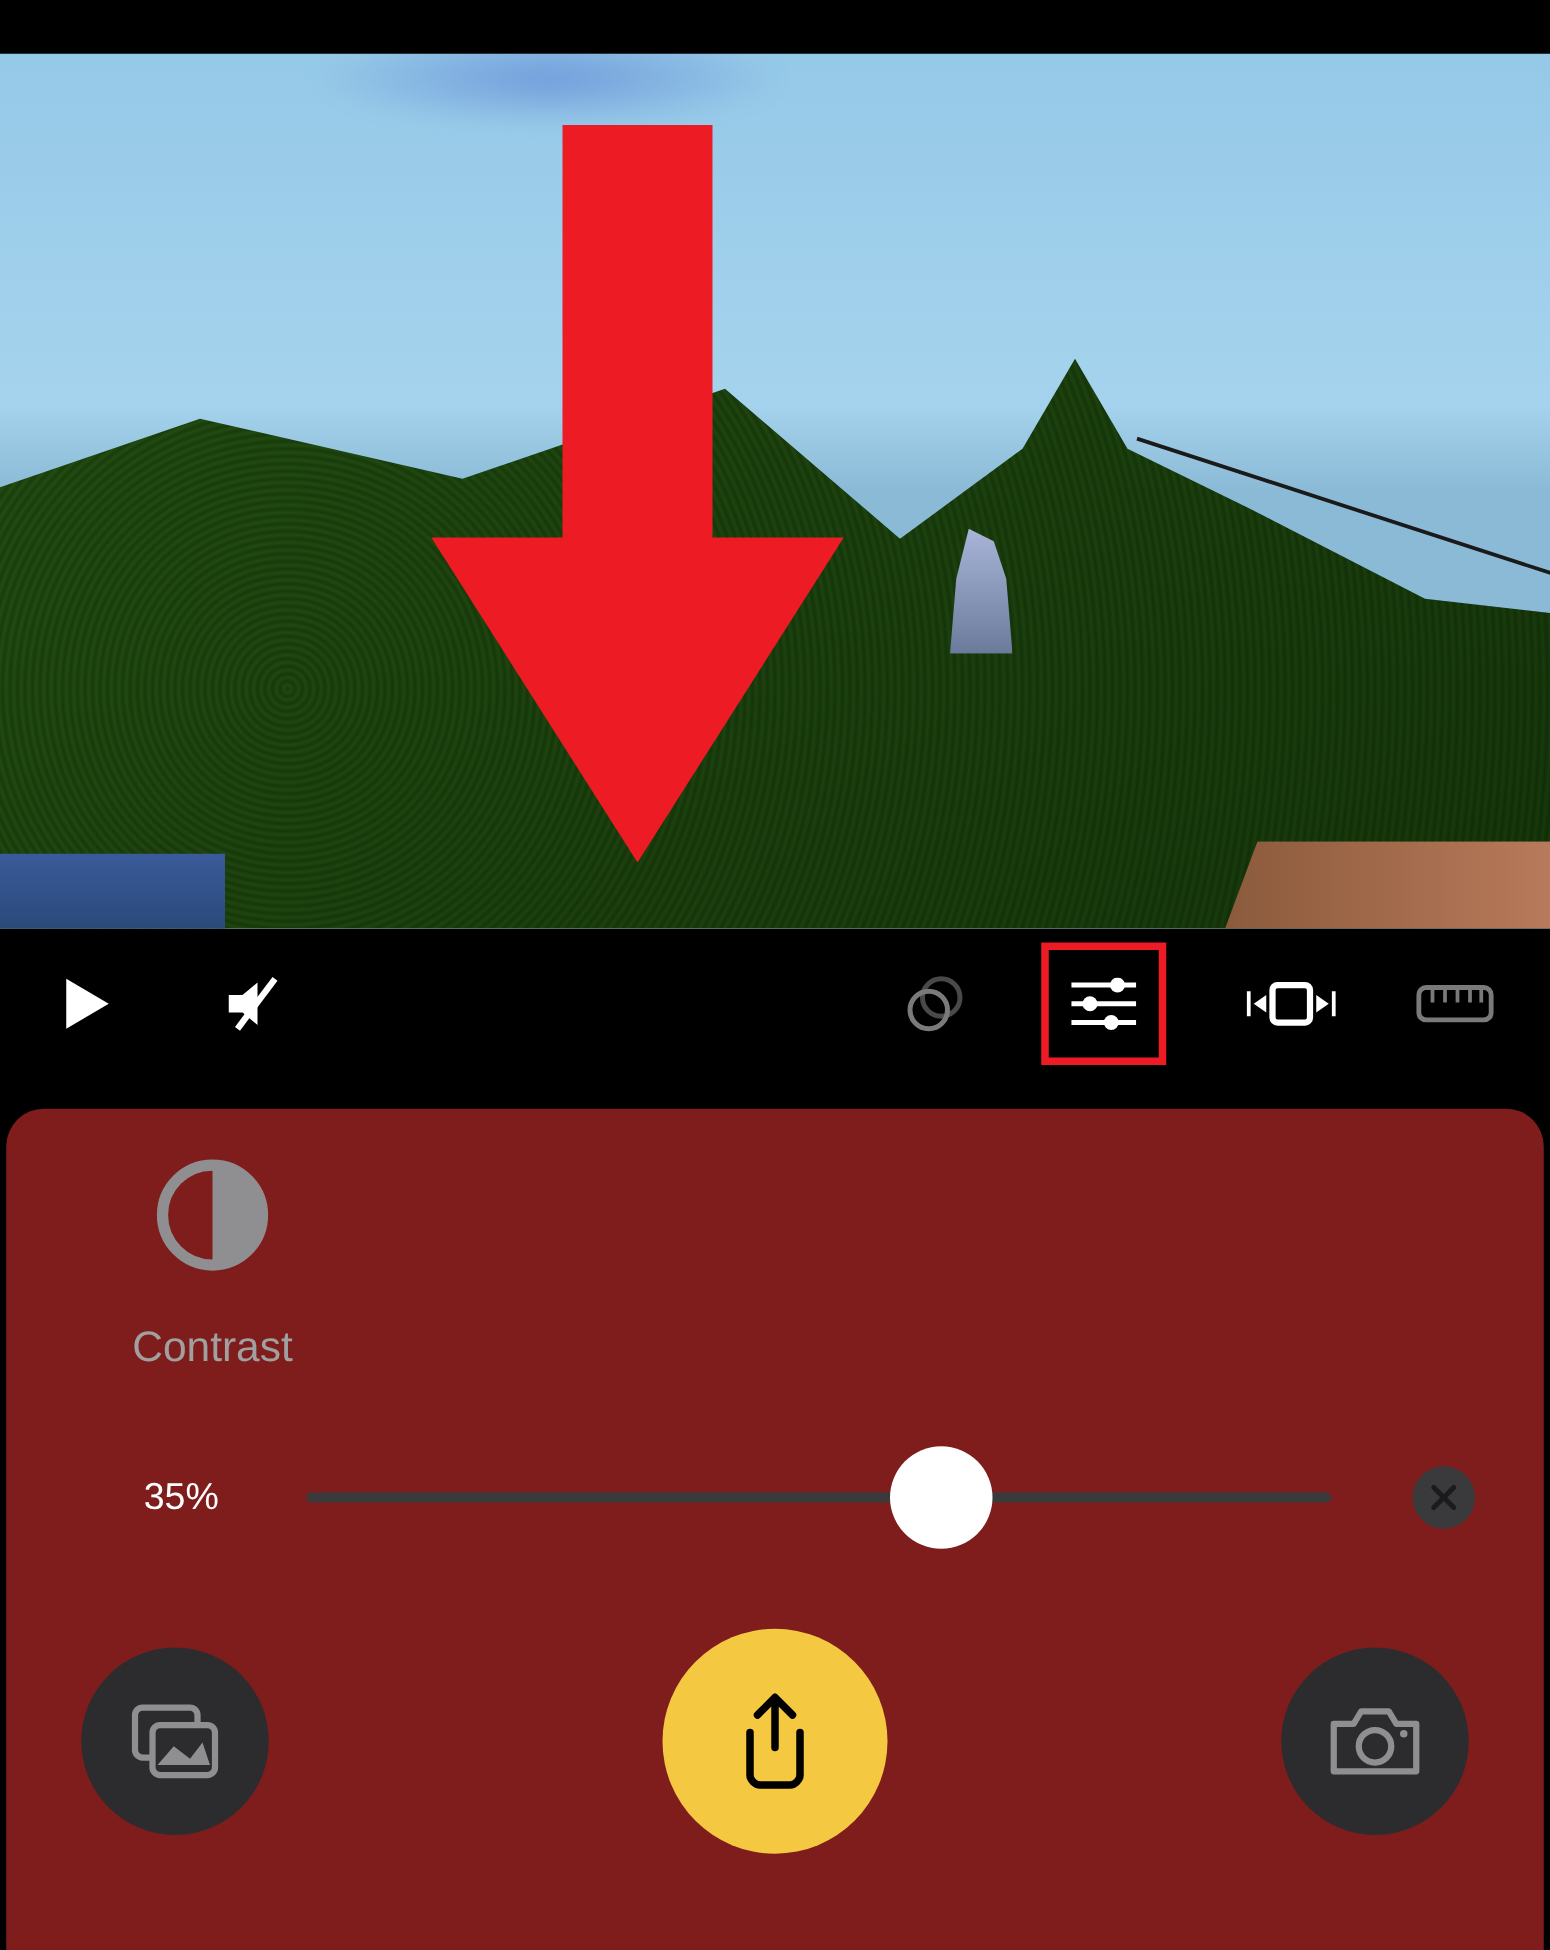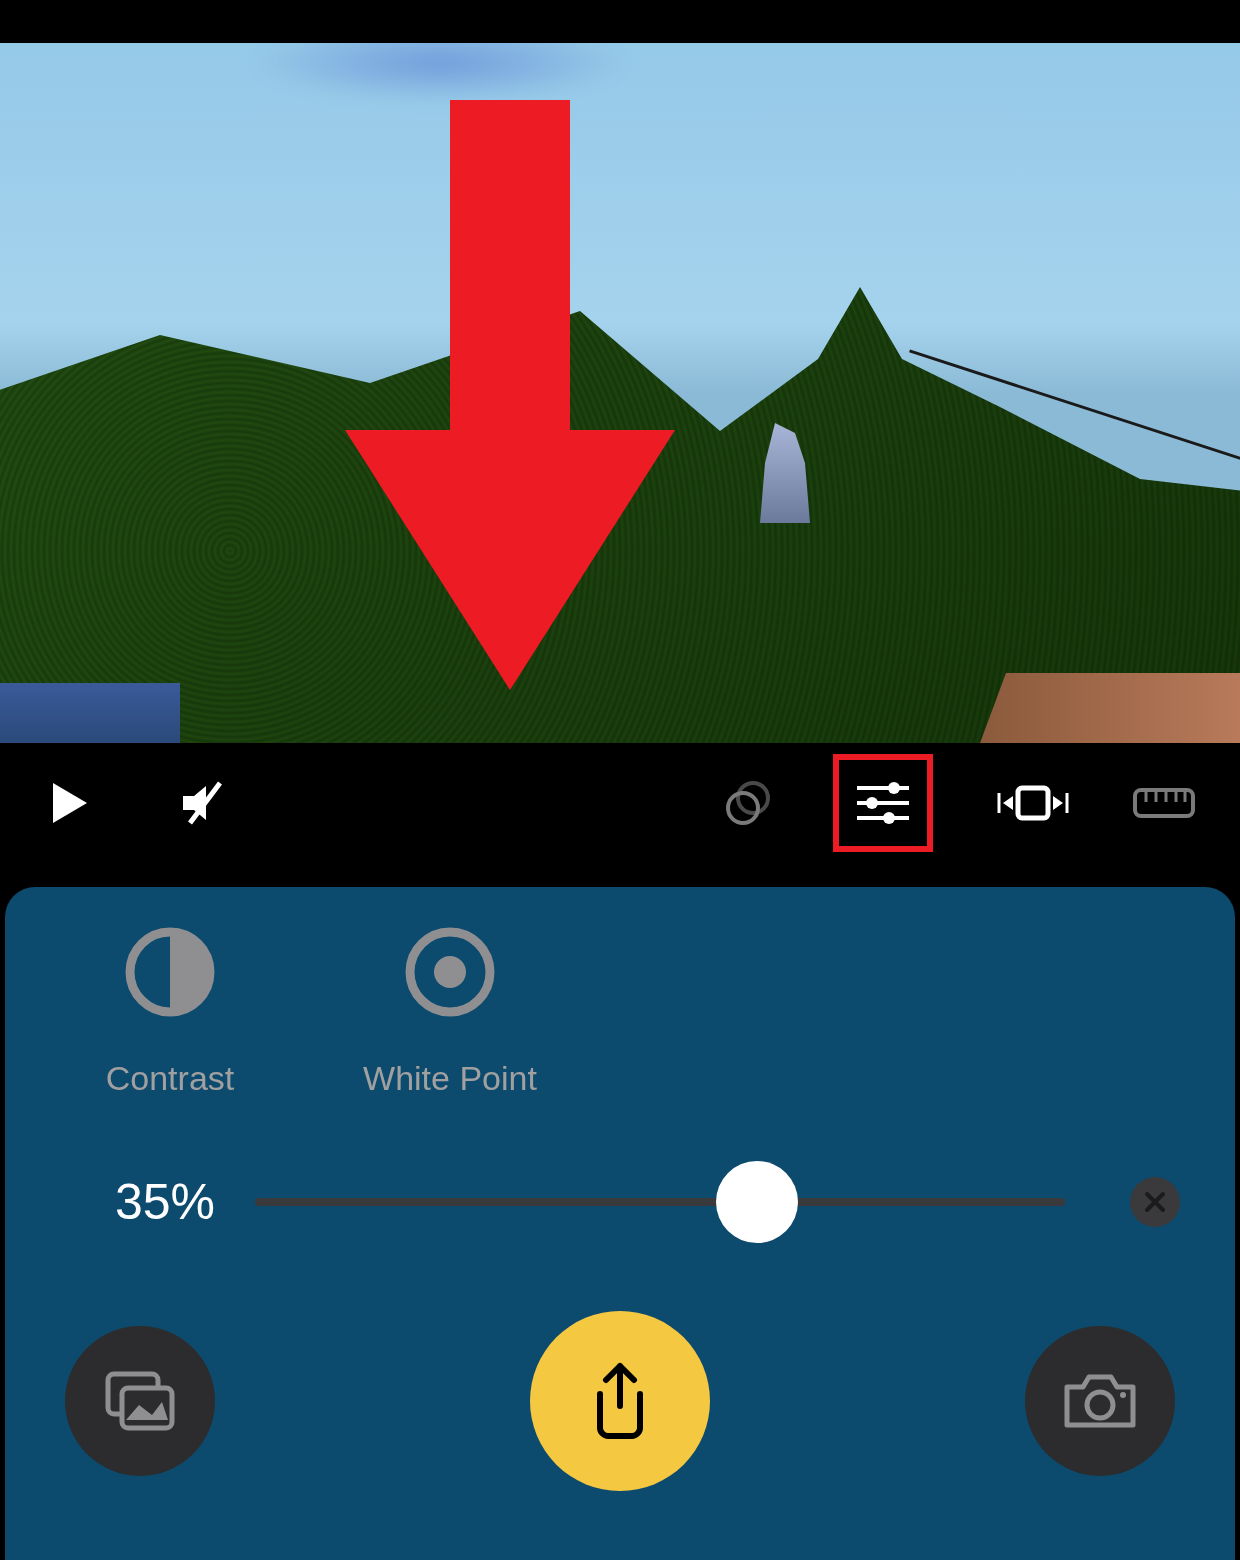--- a/index.html
+++ b/index.html
@@ -127,21 +127,21 @@
     .highlighted {
       border: 6px solid #ed1c24;
       padding: 22px 18px;
     }
     .panel {
       position: absolute;
       bottom: 0;
       left: 5px;
       right: 5px;
       height: 673px;
-      background: #0c4a6e;
+      background: #7f1d1d;
       border-radius: 30px 30px 0 0;
       padding-top: 40px;
     }
     .adjustments {
       display: flex;
       gap: 0;
       padding-left: 25px;
       overflow: hidden;
     }
     .adj-item {
@@ -166,21 +166,21 @@
       white-space: nowrap;
     }
     .slider-row {
       display: flex;
       align-items: center;
       padding: 75px 55px 0 110px;
       gap: 40px;
     }
     .slider-value {
       color: #fff;
-      font-size: 50px;
+      font-size: 30px;
       min-width: 90px;
     }
     .slider-track {
       flex: 1;
       height: 8px;
       background: #3a3a3c;
       border-radius: 4px;
       position: relative;
     }
     .slider-thumb {
@@ -305,29 +305,20 @@
     <div class="adj-item">
       <div class="adj-icon">
         <svg width="90" height="90" viewBox="0 0 90 90">
           <circle cx="45" cy="45" r="40" fill="none" stroke="#8f8f92" stroke-width="9"></circle>
           <path d="M 45 5 A 40 40 0 0 1 45 85 Z" fill="#8f8f92"></path>
         </svg>
       </div>
       <div class="adj-label">Contrast</div>
     </div>
     <div class="adj-item">
-      <div class="adj-icon">
-        <svg width="90" height="90" viewBox="0 0 90 90">
-          <circle cx="45" cy="45" r="40" fill="none" stroke="#8f8f92" stroke-width="9"></circle>
-          <circle cx="45" cy="45" r="16" fill="#8f8f92"></circle>
-        </svg>
-      </div>
-      <div class="adj-label">White Point</div>
-    </div>
-    <div class="adj-item">
       
       
     </div>
   </div>
 
   <div class="slider-row">
     <div class="slider-value">35%</div>
     <div class="slider-track">
       <div class="slider-thumb"></div>
     </div>

